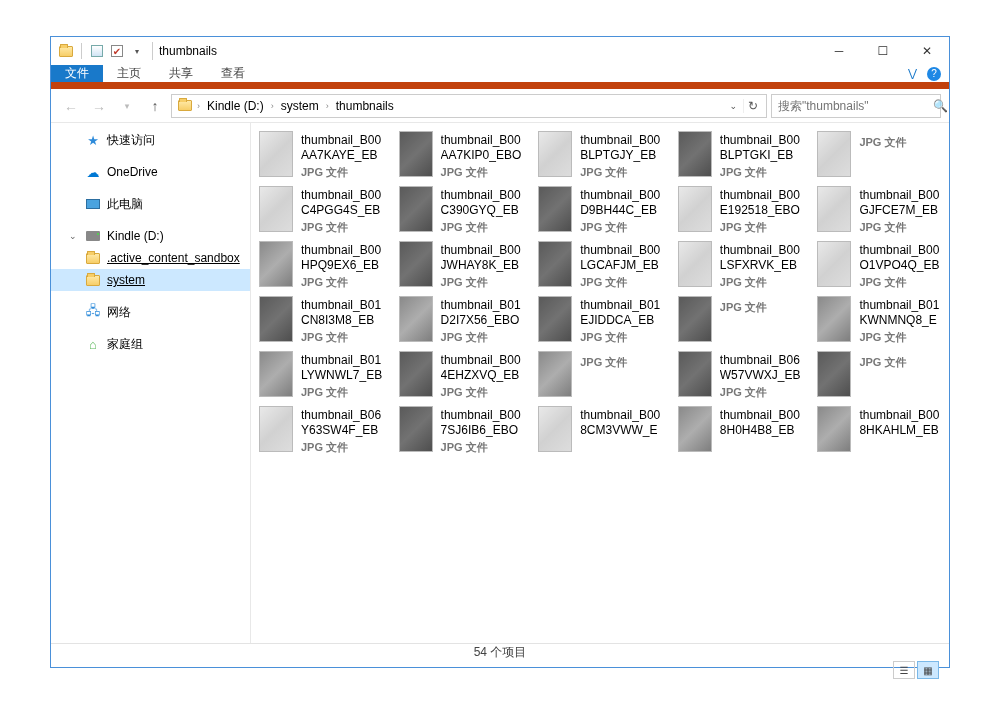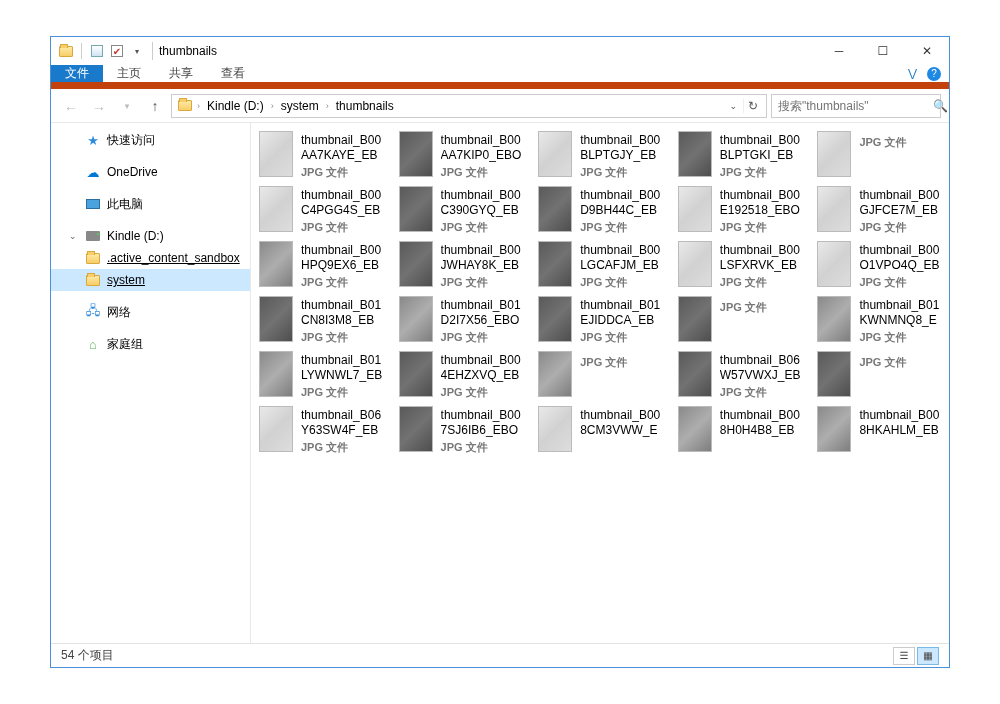--- a/index.html
+++ b/index.html
@@ -51,21 +51,21 @@
 .content-pane { flex: 1; overflow-y: auto; padding: 6px 4px; }
 .file-grid { display: grid; grid-template-columns: repeat(5, 1fr); gap: 2px 8px; }
 .file-item { display: flex; align-items: flex-start; padding: 2px 4px; gap: 8px; }
 .thumb { width: 34px; height: 46px; background: #ddd; border: 1px solid #bbb; flex-shrink: 0; display: flex; align-items: center; justify-content: center; overflow: hidden; }
 .thumb-inner { width: 100%; height: 100%; background: linear-gradient(135deg, #666, #999, #555); opacity: 0.7; }
 .thumb.light .thumb-inner { background: linear-gradient(135deg, #eee, #ccc, #ddd); }
 .thumb.dark .thumb-inner { background: linear-gradient(135deg, #222, #444, #111); }
 .file-meta { flex: 1; min-width: 0; padding-top: 2px; }
 .file-name { font-size: 12px; line-height: 15px; word-break: break-all; max-height: 30px; overflow: hidden; }
 .file-type { font-size: 11px; color: #777; margin-top: 2px; font-weight: bold; }
-.statusbar { height: 24px; border-top: 1px solid #e3e3e3; display: flex; align-items: center; padding: 0 10px; font-size: 12px; color: #444; }
+.statusbar { height: 24px; border-top: 1px solid #e3e3e3; display: flex; align-items: center; padding: 0 10px; font-size: 12px; color: #444; flex-direction: column; }
 .statusbar .views { margin-left: auto; display: flex; gap: 2px; }
 .view-btn { width: 22px; height: 18px; border: 1px solid #ccc; display: flex; align-items: center; justify-content: center; font-size: 10px; }
 .view-btn.active { background: #cce8ff; border-color: #7ab8e8; }
 </style>
 </head>
 <body>
 
 <div class="window">
   <div class="inner">
     <div class="titlebar">

